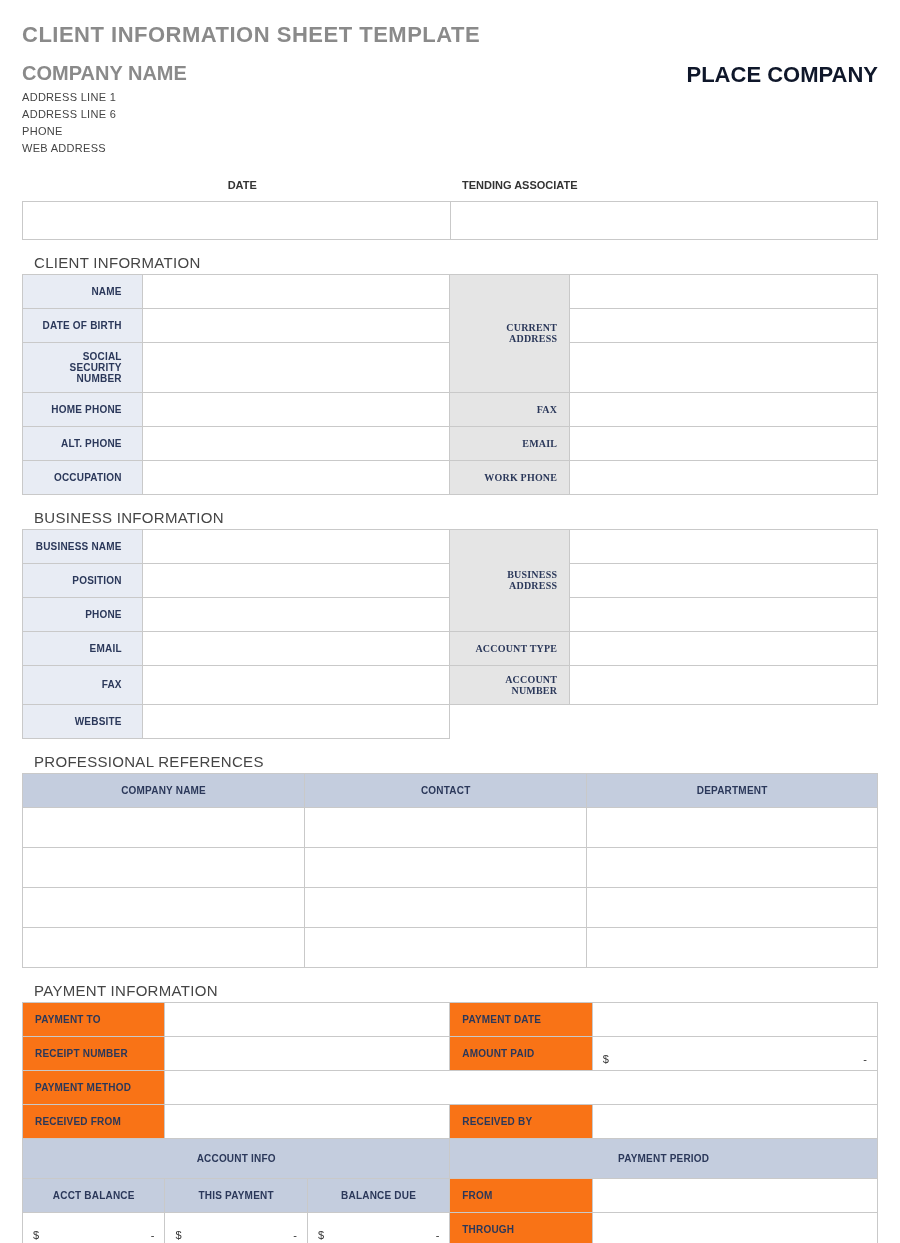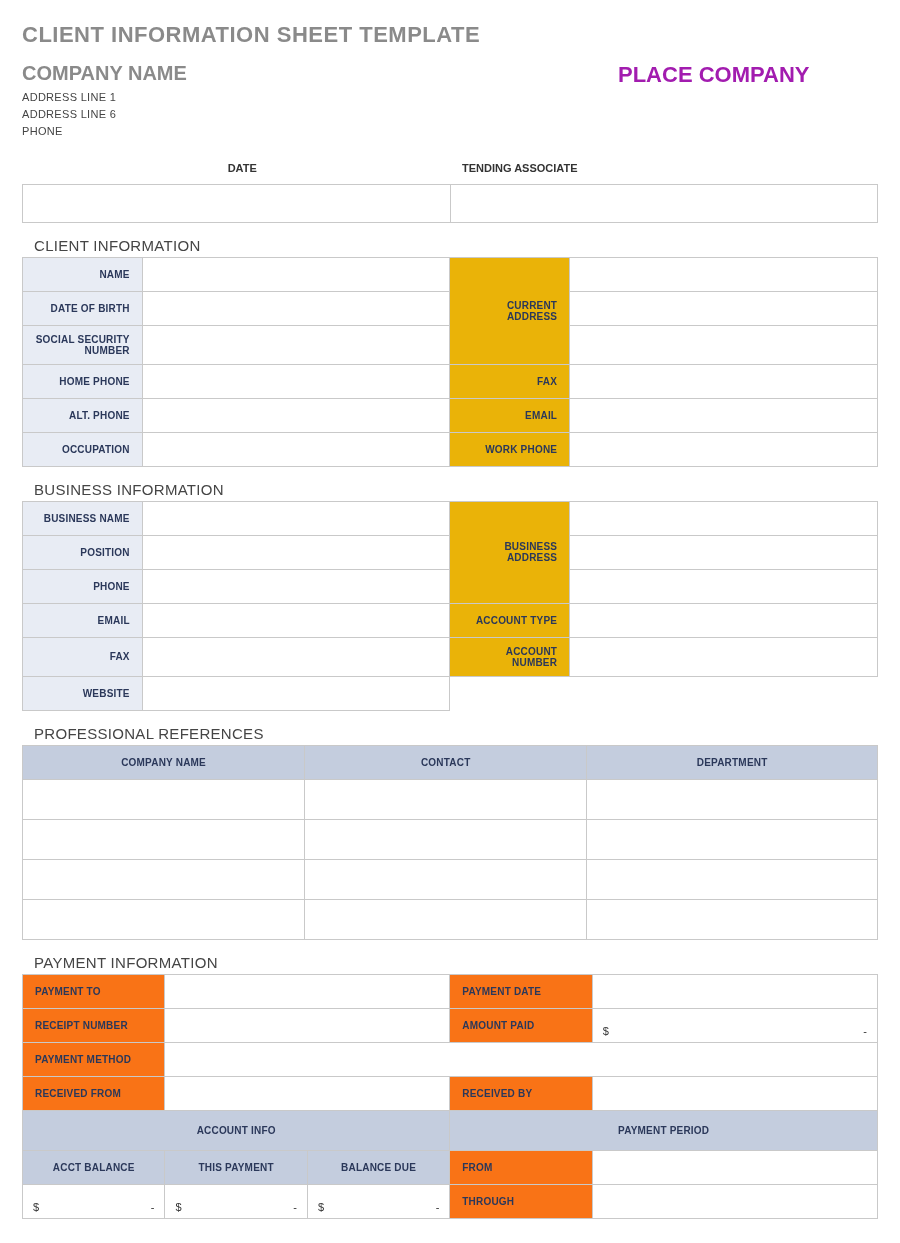--- a/index.html
+++ b/index.html
@@ -31,24 +31,24 @@
     margin: 0 0 6px 0;
   }
   .addr-line {
     font-size: 11px;
     color: #444;
     margin: 5px 0;
     letter-spacing: 0.3px;
   }
   .logo-box {
     width: 260px;
-    text-align: left;
+    text-align: right;
     font-size: 22px;
     font-weight: 700;
-    color: #a21caf;
+    color: #0f172a;
     line-height: 1.2;
   }
   .section-title {
     font-size: 15px;
     color: #454545;
     letter-spacing: 0.3px;
     margin: 14px 0 3px 12px;
   }
   table {
     width: 100%;
@@ -60,22 +60,22 @@
     padding: 8px 10px;
     vertical-align: middle;
     height: 34px;
   }
   .hdr {
     font-weight: 700;
     color: #2b385a;
     font-size: 10px;
     letter-spacing: 0.2px;
   }
-  .hdr-light { background: #e8ecf4; text-align: right; padding-right: 12px; }
-  .hdr-dark  { background: #eab308; text-align: right; padding-right: 12px; }
+  .hdr-light { background: #e8ecf4; text-align: right; padding-right: 20px; }
+  .hdr-dark  { background: #e5e5e5; text-align: right; padding-right: 12px; font-family: Liberation Serif, serif; }
   .hdr-dark-left  { background: #f97316; text-align: left; padding-left: 12px; }
   .hdr-center-dark { background: #c4cdde; text-align: center; }
   .date-row td {
     height: 38px;
   }
   .date-hdr {
     font-size: 11px; font-weight:700; color:#333;
     padding: 4px 0 2px 12px;
     border:none;
   }
@@ -88,20 +88,21 @@
 <body>
 
 <h1 class="page-title">CLIENT INFORMATION SHEET TEMPLATE</h1>
 
 <div class="header-row">
   <div class="company-block">
     <div class="company-name">COMPANY NAME</div>
     <div class="addr-line">ADDRESS LINE 1</div>
     <div class="addr-line">ADDRESS LINE 6</div>
     <div class="addr-line">PHONE</div>
+    <div class="addr-line">WEB ADDRESS</div>
   </div>
   <div class="logo-box">
     <div>PLACE COMPANY</div>
   </div>
 </div>
 
 <table style="margin-top:8px;">
   <tbody>
       <tr>
     <td class="date-hdr" style="width:50%;text-align:center;">DATE</td>

